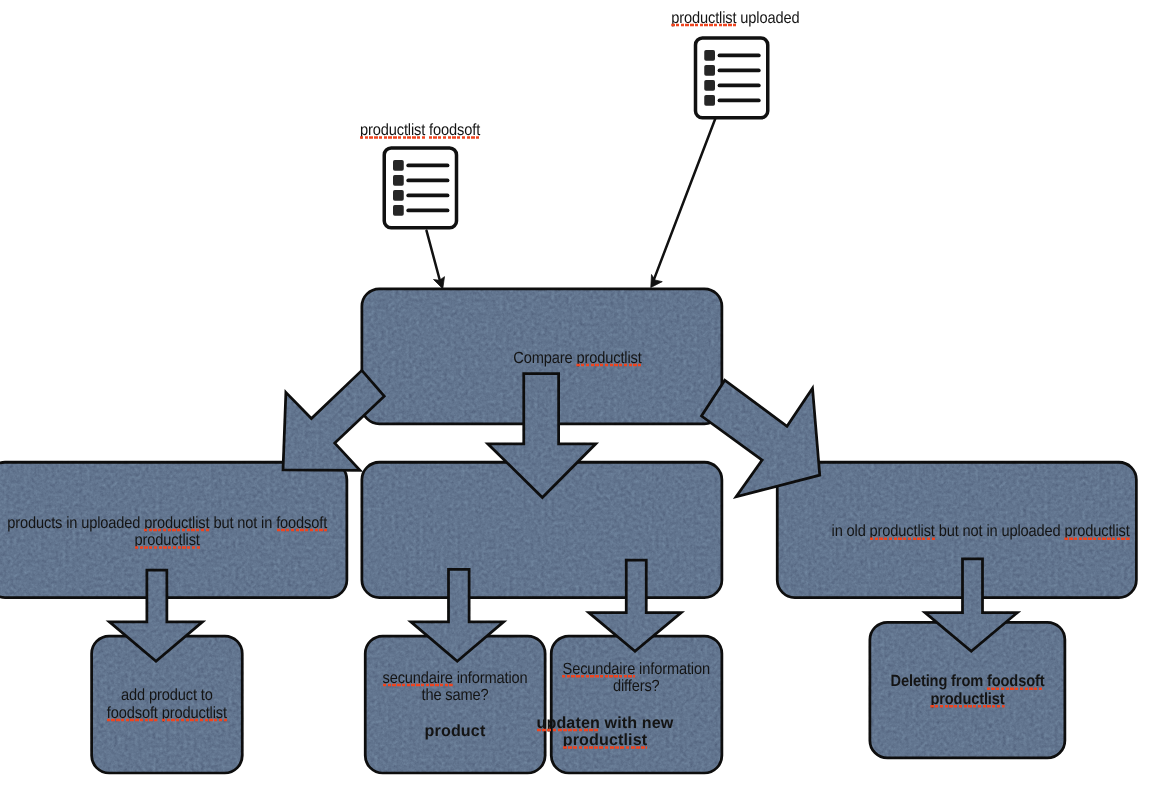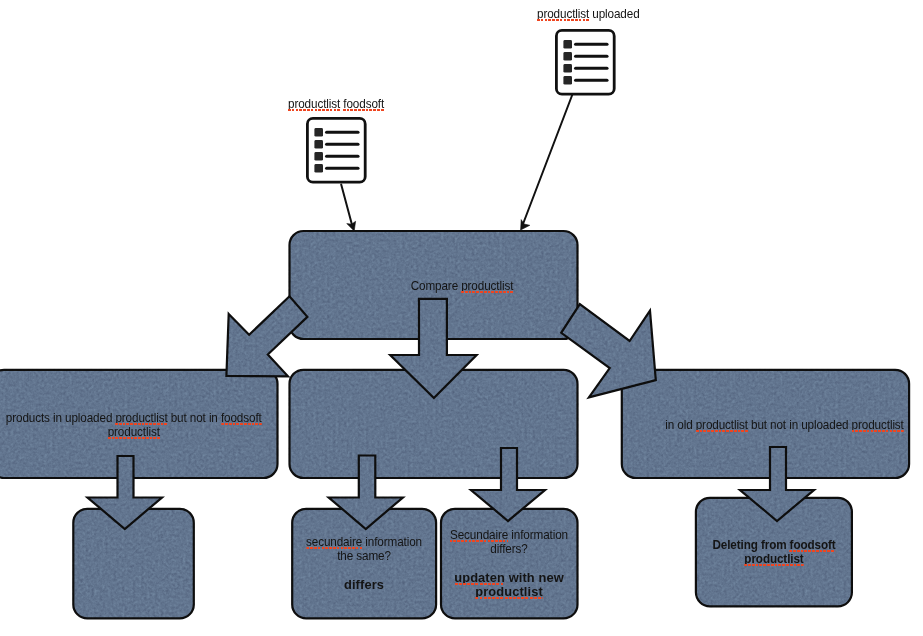--- a/index.html
+++ b/index.html
@@ -126,32 +126,36 @@
   <div class="tbox" style="left:289.5px;top:279px;width:344px;">
       <div><span>Compare </span><span class="sp">productlist</span></div>
     </div>
   <div class="tbox" style="left:-10px;top:411px;width:287.5px;">
       <div><span>products in uploaded </span><span class="sp">productlist</span><span> but not in </span><span class="sp">foodsoft</span></div>
       <div><span class="sp">productlist</span></div>
     </div>
   <div class="tbox" style="left:621.8px;top:418px;width:325px;">
       <div><span>in old </span><span class="sp">productlist</span><span> but not in uploaded </span><span class="sp">productlist</span></div>
     </div>
+  <div class="tbox" style="left:73px;top:549px;width:121px;">
+      <div><span>add product to</span></div>
+      <div><span class="sp">foodsoft</span><span> </span><span class="sp">productlist</span></div>
+    </div>
   <div class="tbox" style="left:292px;top:535px;width:144px;">
       <div><span class="sp">secundaire</span><span> information</span></div>
       <div><span>the same?</span></div>
     </div>
   <div class="tbox bold" style="left:292px;top:578px;width:144px;">
-      <div><span style="font-weight: bold;">differs</span></div>
+      <div><span style="font-weight: bold;">product</span></div>
     </div>
   <div class="tbox" style="left:441px;top:528px;width:136px;">
       <div><span class="sp">Secundaire</span><span> information</span></div>
       <div><span>differs?</span></div>
     </div>
-  <div class="tbox bold" style="left:441px;top:571px;width:136px;">
+  <div class="tbox bold" style="left:416px;top:571px;width:136px;">
       <div><span class="sp" style="font-weight: bold;">updaten</span><span style="font-weight: bold;"> with new</span></div>
       <div><span class="sp" style="font-weight: bold;">productlist</span></div>
     </div>
   <div class="tbox" style="left:695.9px;top:538px;width:156px;font-weight:bold;">
       <div><span>Deleting from </span><span class="sp">foodsoft</span></div>
       <div><span class="sp">productlist</span></div>
     </div>
 
   <div class="caption" style="left:288px;top:96px;"><span class="sp">productlist</span><span> </span><span class="sp">foodsoft</span></div>
   <div class="caption" style="left:537px;top:6px;"><span class="sp">productlist</span><span> uploaded</span></div>

